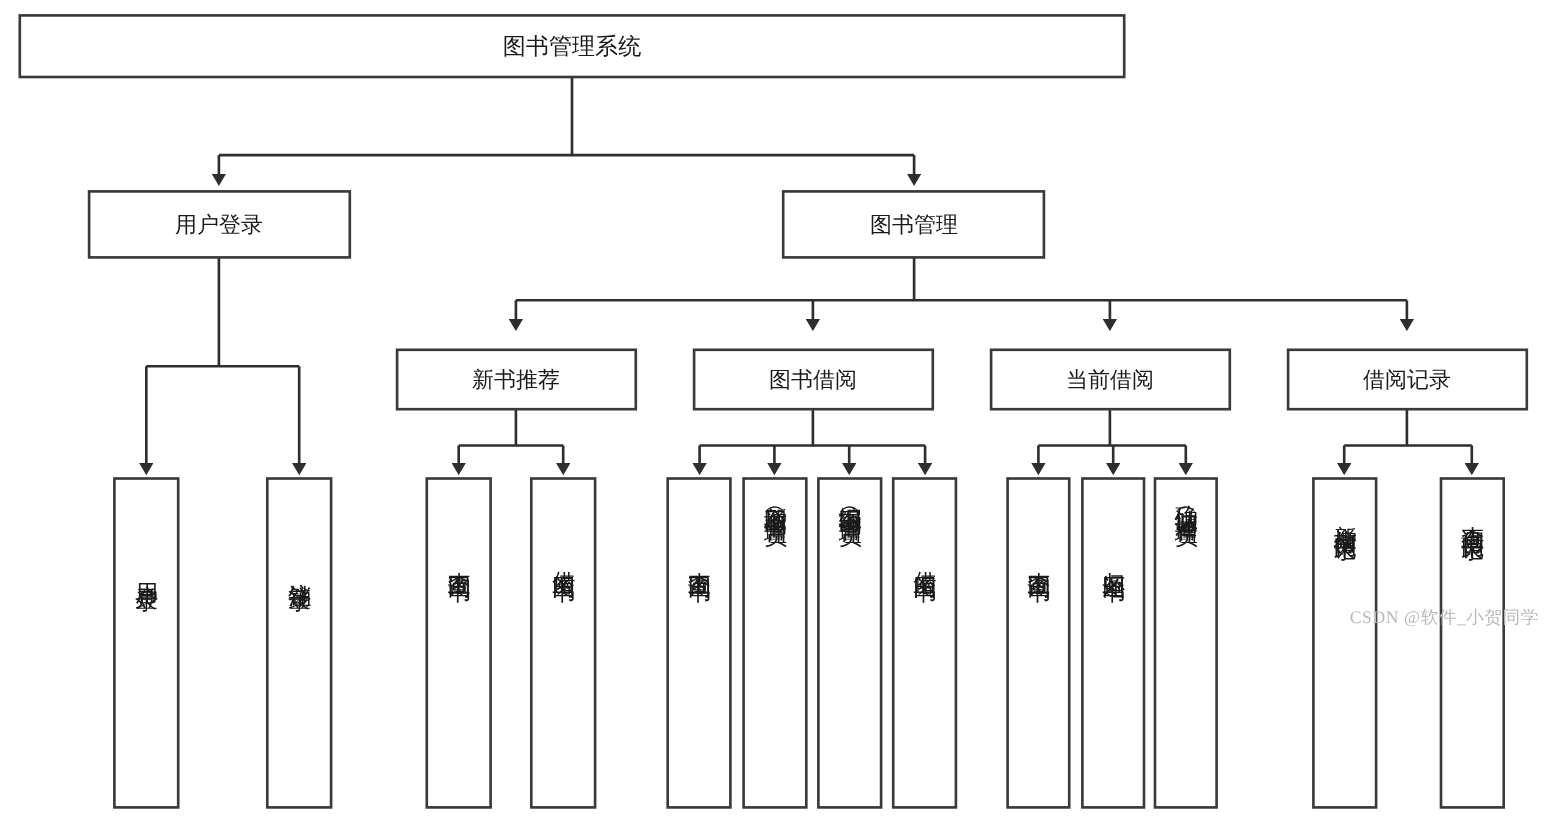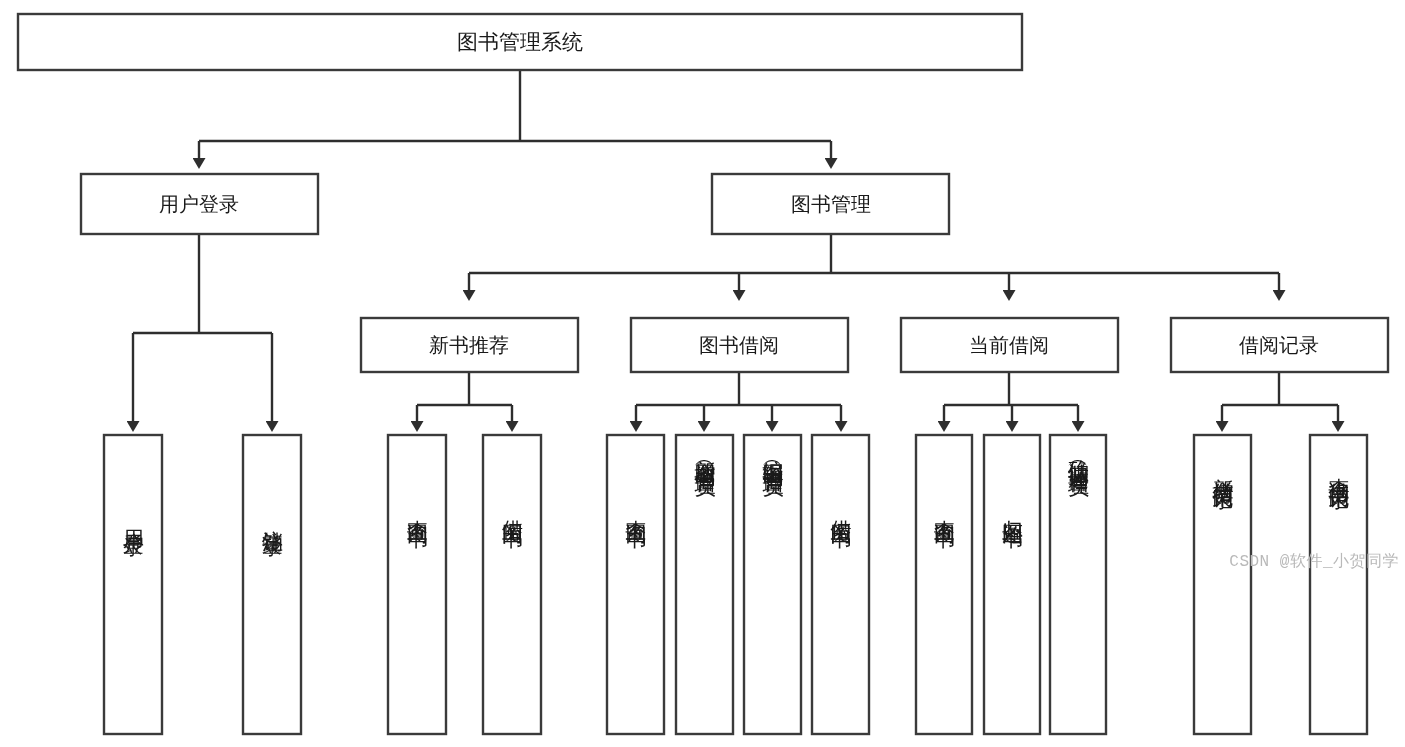--- a/index.html
+++ b/index.html
@@ -63,21 +63,21 @@
     stroke-width: 2.4;
     fill: none;
   }
   .arrowhead {
     fill: #2e2e2e;
   }
   #watermark {
     position: absolute;
     right: 6px;
     bottom: 4px;
-    font-family: Liberation Mono, monospace;
+    font-family: Liberation Serif, serif;
     font-size: 16px;
     color: #b9b9b9;
     white-space: nowrap;
     letter-spacing: 0.5px;
   }
 </style>
 </head>
 <body>
 
 <div id="diagram-root">

